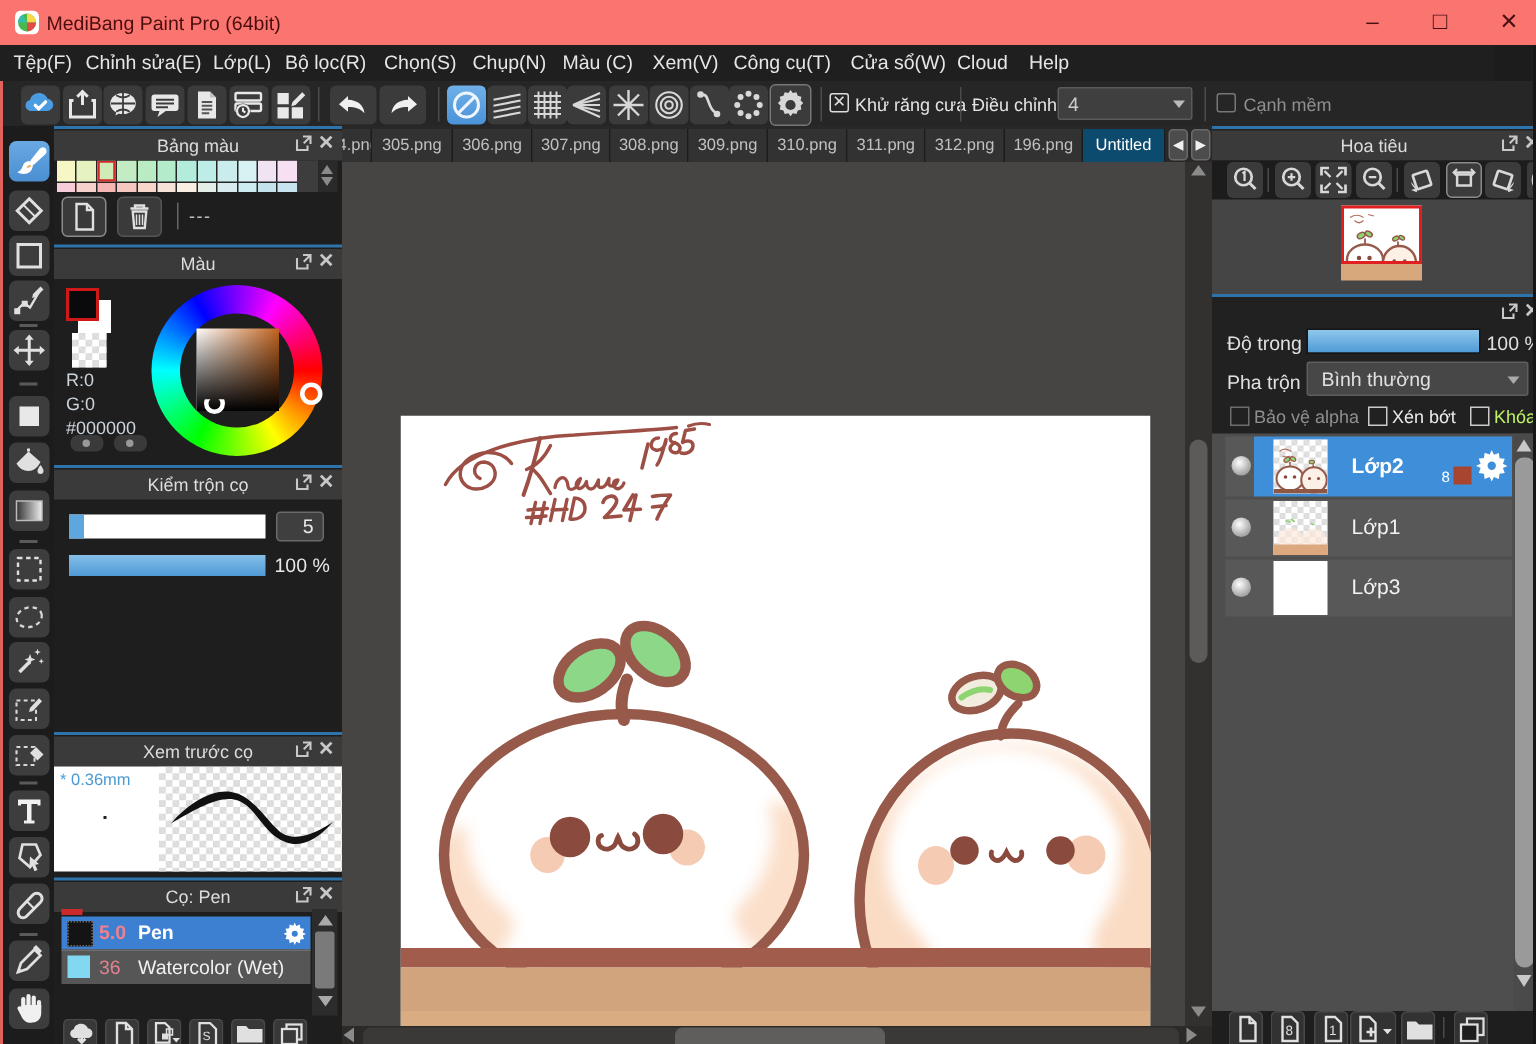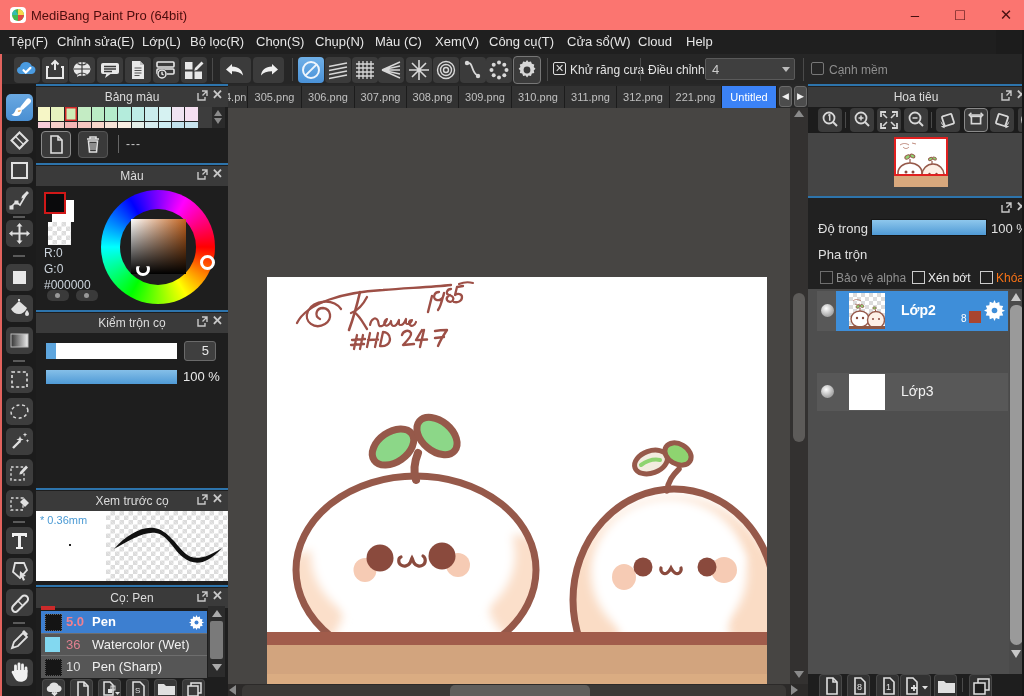--- a/index.html
+++ b/index.html
@@ -23,21 +23,21 @@
   .stool.sel{background:linear-gradient(#6aa9e2,#4a8fd2);}
   .sdiv{left:11px;width:12px;height:2px;background:#5a5a5a;}
   
   #leftpanels{left:36px;top:84px;width:192px;height:612px;background:#1e1e1e;}
   .blueline{left:0;width:192px;height:2px;background:#2d74ac;}
   .ptitle{left:0;width:192px;height:20px;background:#3a3a3a;color:#dcdcdc;font-size:12px;text-align:center;line-height:20px;}
   
   #canvasarea{left:228px;top:84px;width:580px;height:612px;background:#474543;}
   #tabbar{left:0;top:0;width:580px;height:24px;background:#282828;}
   .tab{top:2px;height:22px;background:#323232;color:#c0c0c0;font-size:11px;text-align:center;line-height:22px;border-right:1px solid #1c1c1c;box-sizing:border-box;}
-  .tab.sel{background:#3b82f6;color:#fff;}
+  .tab.sel{background:#0c4a6e;color:#fff;}
   
   #rightpanels{left:808px;top:84px;width:216px;height:612px;background:#212121;}
   .rblueline{left:0;width:216px;height:2px;background:#2d74ac;}
   .rptitle{left:0;width:216px;height:20px;background:#3a3a3a;color:#dcdcdc;font-size:12px;text-align:center;line-height:20px;}
   .checker{background-color:#fff;background-image:linear-gradient(45deg,#dcdcdc 25%,transparent 25%,transparent 75%,#dcdcdc 75%),linear-gradient(45deg,#dcdcdc 25%,transparent 25%,transparent 75%,#dcdcdc 75%);background-size:9px 9px;background-position:0 0,4.5px 4.5px;}
   .bbtn{width:23px;height:17px;background:#383838;border:1px solid #4a4a4a;border-bottom:none;border-radius:4px 4px 0 0;box-sizing:border-box;overflow:hidden;}
   .sw{position:absolute;top:0;width:12.4px;height:14px;}
   .sw2{position:absolute;top:15px;width:12.4px;height:6px;}
   .navb{top:1px;width:24px;height:24px;background:#3b3b3b;border-radius:4px;box-sizing:border-box;overflow:hidden;}
   .ball{width:13px;height:13px;border-radius:50%;background:radial-gradient(circle at 40% 35%,#ffffff,#b0b0b0 60%,#888);}
@@ -461,25 +461,20 @@
       <svg class="abs" style="left:148px;top:4px;" width="15" height="15" viewBox="0 0 15 15">
           <path d="M7.5 0l1 2.3 2.4-.9.3 2.5 2.5.3-.9 2.4 2.2 1-2.2 1 .9 2.4-2.5.3-.3 2.5-2.4-.9-1 2.1-1-2.1-2.4.9-.3-2.5-2.5-.3.9-2.4L0 7.5l2.2-1-.9-2.4 2.5-.3.3-2.5 2.4.9z" fill="#fff"></path>
           <circle cx="7.5" cy="7.5" r="2" fill="#3d7fd0"></circle>
         </svg>
     </div>
     <div class="abs" style="left:5px;top:549px;width:166px;height:22px;background:#565656;border-top:1px solid #6e6e6e;">
       <div class="abs" style="left:4px;top:3px;width:15px;height:15px;background:#82d8f0;"></div>
       <div class="abs" style="left:25px;top:3px;color:#e08090;font-size:13px;">36</div>
       <div class="abs" style="left:51px;top:3px;color:#f0f0f0;font-size:13px;">Watercolor (Wet)</div>
     </div>
-    <div class="abs" style="left:5px;top:571px;width:166px;height:22px;background:#565656;border-top:1px solid #6e6e6e;">
-      <div class="abs" style="left:4px;top:3px;width:15px;height:15px;background:#161616;border:1px dotted #555;"></div>
-      <div class="abs" style="left:25px;top:3px;color:#dddddd;font-size:13px;">10</div>
-      <div class="abs" style="left:51px;top:3px;color:#f0f0f0;font-size:13px;">Pen (Sharp)</div>
-    </div>
     <div class="abs" style="left:172px;top:522px;width:17px;height:71px;background:#2c2c2c;">
       <div class="abs" style="left:4px;top:4px;width:0;height:0;border-left:5px solid transparent;border-right:5px solid transparent;border-bottom:7px solid #aaa;"></div>
       <div class="abs" style="left:2px;top:15px;width:13px;height:38px;background:#7a7a7a;border-radius:2px;"></div>
       <div class="abs" style="left:4px;top:58px;width:0;height:0;border-left:5px solid transparent;border-right:5px solid transparent;border-top:7px solid #aaa;"></div>
     </div>
     <div class="abs bbtn" style="left:6px;top:595px;">
       <svg width="23" height="17" viewBox="0 0 23 17">
           <path d="M7 12c-1.8 0-3.2-1.3-3.2-3 0-1.5 1-2.7 2.4-2.9C6.6 4 8.5 2.5 11 2.5c2.1 0 4 1.2 4.6 3 1.6.2 3 1.5 3 3.3 0 1.8-1.5 3.2-3.4 3.2z" fill="#e0e0e0"></path>
           <path d="M11.5 8v7M9 12.5l2.5 2.5 2.5-2.5" stroke="#e0e0e0" stroke-width="1.8" fill="none"></path>
         </svg>
@@ -521,21 +516,21 @@
     <div class="abs" id="tabbar">
       <div class="abs tab" style="left:0;width:20px;overflow:hidden;"><span style="margin-left:-3px;">4.png</span></div>
       <div class="abs tab" style="left:20px;width:54px;">305.png</div>
       <div class="abs tab" style="left:74px;width:53px;">306.png</div>
       <div class="abs tab" style="left:127px;width:52px;">307.png</div>
       <div class="abs tab" style="left:179px;width:52px;">308.png</div>
       <div class="abs tab" style="left:231px;width:53px;">309.png</div>
       <div class="abs tab" style="left:284px;width:53px;">310.png</div>
       <div class="abs tab" style="left:337px;width:52px;">311.png</div>
       <div class="abs tab" style="left:389px;width:53px;">312.png</div>
-      <div class="abs tab" style="left:442px;width:52px;">221.png</div>
+      <div class="abs tab" style="left:442px;width:52px;">196.png</div>
       <div class="abs tab sel" style="left:494px;width:55px;">Untitled</div>
       <div class="abs" style="left:551px;top:2px;width:13px;height:21px;background:#4c4c4c;border:1px solid #6a6a6a;box-sizing:border-box;border-radius:3px;color:#f0f0f0;text-align:center;line-height:19px;font-size:9px;">◀</div>
       <div class="abs" style="left:566px;top:2px;width:13px;height:21px;background:#4c4c4c;border:1px solid #6a6a6a;box-sizing:border-box;border-radius:3px;color:#f0f0f0;text-align:center;line-height:19px;font-size:9px;">▶</div>
     </div>
 
     <svg class="abs" style="left:39px;top:193px;" width="500" height="408" viewBox="0 0 500 408">
       <defs>
         <filter id="soft" x="-30%" y="-30%" width="160%" height="160%">
             <feGaussianBlur stdDeviation="5"></feGaussianBlur>
           </filter>
@@ -698,26 +693,30 @@
     <div class="abs rblueline" style="top:112px;"></div>
 
     <svg class="abs" style="left:193px;top:118px;" width="11" height="11" viewBox="0 0 11 11">
         <path d="M1 3v7h7V7M5 1h5v5M10 1L5.5 5.5" stroke="#c8c8c8" stroke-width="1.4" fill="none"></path>
       </svg>
     <div class="abs" style="left:208px;top:115px;color:#c8c8c8;font-size:13px;font-weight:bold;">✕</div>
     <div class="abs" style="left:10px;top:137px;font-size:13px;color:#e0e0e0;">Độ trong</div>
     <div class="abs" style="left:63px;top:135px;width:114px;height:15px;background:linear-gradient(#8ec7ec,#4f9ad6);border:1px solid #161616;"></div>
     <div class="abs" style="left:183px;top:137px;font-size:13px;color:#e0e0e0;">100 %</div>
     <div class="abs" style="left:10px;top:163px;font-size:13px;color:#e0e0e0;">Pha trộn</div>
+    <div class="abs" style="left:63px;top:157px;width:148px;height:23px;background:#474747;border:1px solid #5e5e5e;border-radius:2px;box-sizing:border-box;">
+      <div class="abs" style="left:9px;top:3px;font-size:13px;color:#e0e0e0;">Bình thường</div>
+      <div class="abs" style="left:133px;top:9px;width:0;height:0;border-left:4.5px solid transparent;border-right:4.5px solid transparent;border-top:5px solid #aaa;"></div>
+    </div>
     <div class="abs" style="left:12px;top:187px;width:11px;height:11px;border:1px solid #6e6e6e;"></div>
     <div class="abs" style="left:28px;top:187px;font-size:12px;color:#8f8f8f;">Bảo vệ alpha</div>
     <div class="abs" style="left:104px;top:187px;width:11px;height:11px;border:1px solid #ccc;"></div>
     <div class="abs" style="left:120px;top:187px;font-size:12px;color:#ececec;">Xén bớt</div>
     <div class="abs" style="left:172px;top:187px;width:11px;height:11px;border:1px solid #ccc;"></div>
-    <div class="abs" style="left:188px;top:187px;font-size:12px;color:#f97316;">Khóa</div>
+    <div class="abs" style="left:188px;top:187px;font-size:12px;color:#bef264;">Khóa</div>
 
     <div class="abs" style="left:0;top:205px;width:216px;height:385px;background:#4e4e4e;">
       <div class="abs" style="left:9px;top:2px;width:191px;height:40px;background:#585858;">
         <div class="abs" style="left:19px;top:0;width:172px;height:40px;background:#3e8ed9;"></div>
         <div class="abs ball" style="left:4px;top:13px;"></div>
         <div class="abs checker" style="left:32px;top:2px;width:36px;height:36px;background-size:8px 8px;background-position:0 0,4px 4px;">
           <svg width="36" height="36" viewBox="0 0 36 36">
               <path d="M4 8 c2,-2 5,-2 8,0 m-6,3 c2,1 3,1 5,0" stroke="#b07060" stroke-width="0.8" fill="none"></path>
               <ellipse cx="11" cy="26" rx="9" ry="8" fill="#fff" stroke="#96594a" stroke-width="1.4"></ellipse>
               <path d="M11 18v-3" stroke="#96594a" stroke-width="1"></path>
@@ -734,20 +733,33 @@
             </svg>
         </div>
         <div class="abs" style="left:84px;top:11px;font-size:14px;font-weight:bold;color:#fff;">Lớp2</div>
         <div class="abs" style="left:144px;top:22px;font-size:10px;color:#fff;">8</div>
         <div class="abs" style="left:152px;top:20px;width:12px;height:12px;background:#a84530;"></div>
         <svg class="abs" style="left:167px;top:9px;" width="21" height="21" viewBox="0 0 15 15">
             <path d="M7.5 0l1 2.3 2.4-.9.3 2.5 2.5.3-.9 2.4 2.2 1-2.2 1 .9 2.4-2.5.3-.3 2.5-2.4-.9-1 2.1-1-2.1-2.4.9-.3-2.5-2.5-.3.9-2.4L0 7.5l2.2-1-.9-2.4 2.5-.3.3-2.5 2.4.9z" fill="#fff"></path>
             <circle cx="7.5" cy="7.5" r="2" fill="#3e8ed9"></circle>
           </svg>
       </div>
+      <div class="abs" style="left:9px;top:44px;width:191px;height:38px;background:#585858;">
+        <div class="abs ball" style="left:4px;top:12px;"></div>
+        <div class="abs checker" style="left:32px;top:1px;width:36px;height:36px;background-size:8px 8px;background-position:0 0,4px 4px;">
+          <svg width="36" height="36" viewBox="0 0 36 36">
+              <ellipse cx="11" cy="26" rx="9" ry="8" fill="#fce8da" opacity="0.7"></ellipse>
+              <ellipse cx="27" cy="27" rx="8.5" ry="8.5" fill="#fce8da" opacity="0.7"></ellipse>
+              <path d="M8 13l3 1M12 12l2 2" stroke="#8ed470" stroke-width="1.2"></path>
+              <path d="M25 15l2 1" stroke="#8ed470" stroke-width="1"></path>
+              <rect x="0" y="29" width="36" height="7" fill="#dca87e"></rect>
+            </svg>
+        </div>
+        <div class="abs" style="left:84px;top:10px;font-size:14px;color:#f2f2f2;">Lớp1</div>
+      </div>
       <div class="abs" style="left:9px;top:84px;width:191px;height:38px;background:#585858;">
         <div class="abs ball" style="left:4px;top:12px;"></div>
         <div class="abs" style="left:32px;top:1px;width:36px;height:36px;background:#fff;"></div>
         <div class="abs" style="left:84px;top:10px;font-size:14px;color:#f2f2f2;">Lớp3</div>
       </div>
 
       <div class="abs" style="left:201px;top:0;width:15px;height:385px;background:#4a4a4a;">
         <div class="abs" style="left:2px;top:4px;width:0;height:0;border-left:5.5px solid transparent;border-right:5.5px solid transparent;border-bottom:8px solid #c8c8c8;"></div>
         <div class="abs" style="left:1px;top:16px;width:13px;height:340px;background:#9a9a9a;border-radius:6px 6px 7px 7px;"></div>
         <div class="abs" style="left:2px;top:361px;width:0;height:0;border-left:5.5px solid transparent;border-right:5.5px solid transparent;border-top:8px solid #c8c8c8;"></div>

